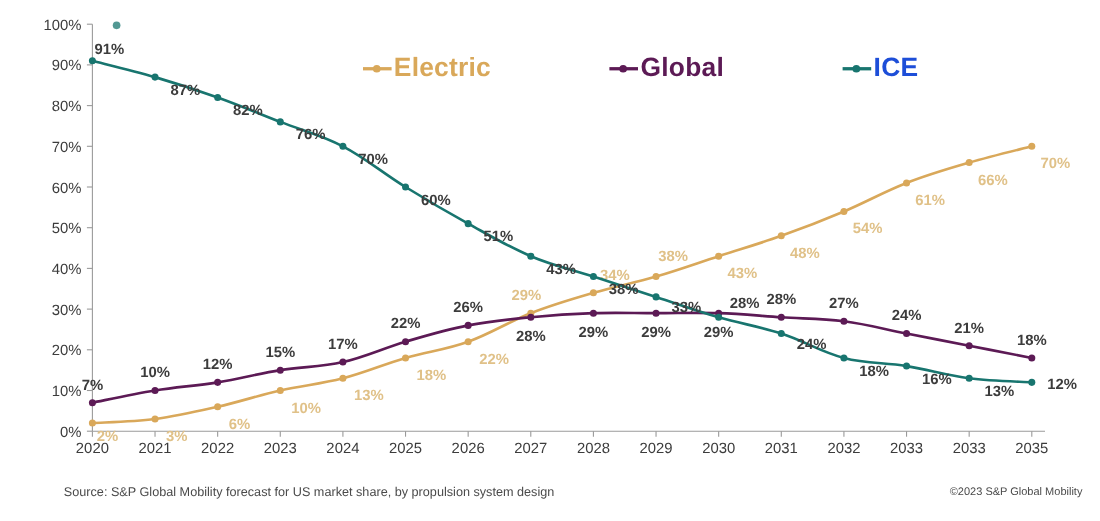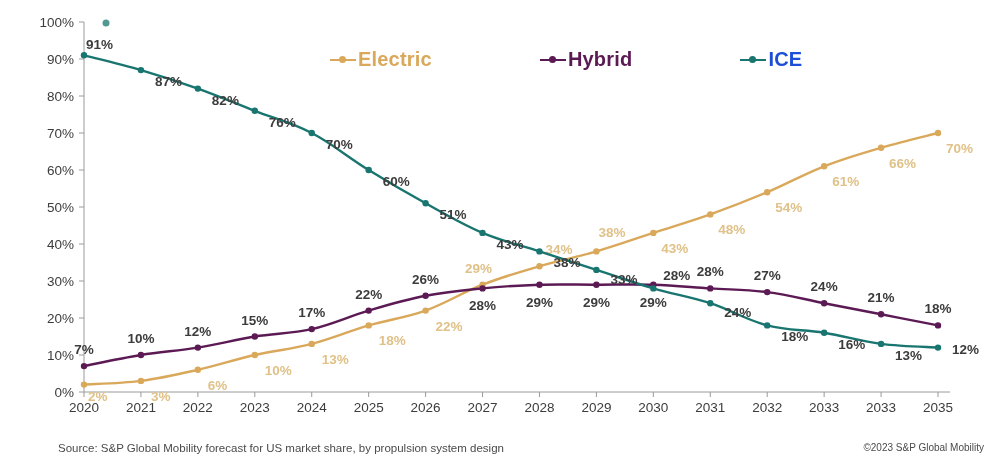--- a/index.html
+++ b/index.html
@@ -29,21 +29,21 @@
     left: 330px;
     top: 48px;
     display: flex;
     gap: 108px;
     align-items: center;
   }
   .legend-item {
     display: flex;
     align-items: center;
     gap: 2px;
-    font-size: 20px;
+    font-size: 24px;
     font-weight: bold;
     letter-spacing: 0.2px;
   }
   .legend-swatch {
     display: inline-block;
     width: 26px;
     height: 14px;
     position: relative;
   }
   .legend-swatch i {
@@ -275,21 +275,21 @@
         <i style="background:#d9a85a"></i>
           <b style="background:#d9a85a"></b>
       </span>
       <span style="color:#d9a85a">Electric</span>
     </div>
     <div class="legend-item">
       <span class="legend-swatch">
         <i style="background:#5c1a55"></i>
           <b style="background:#5c1a55"></b>
       </span>
-      <span style="color:#5c1a55">Hybrid</span>
+      <span style="color:#5c1a55">Global</span>
     </div>
     <div class="legend-item">
       <span class="legend-swatch">
         <i style="background:#18756f"></i>
           <b style="background:#18756f"></b>
       </span>
       <span style="color:#1d4ed8">ICE</span>
     </div>
   </div>
 

